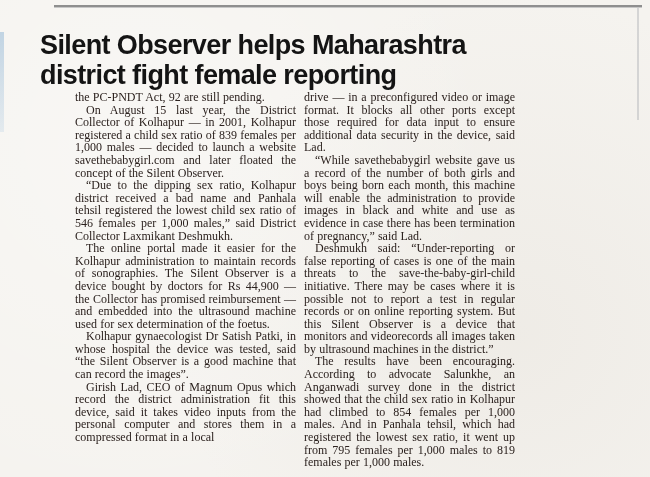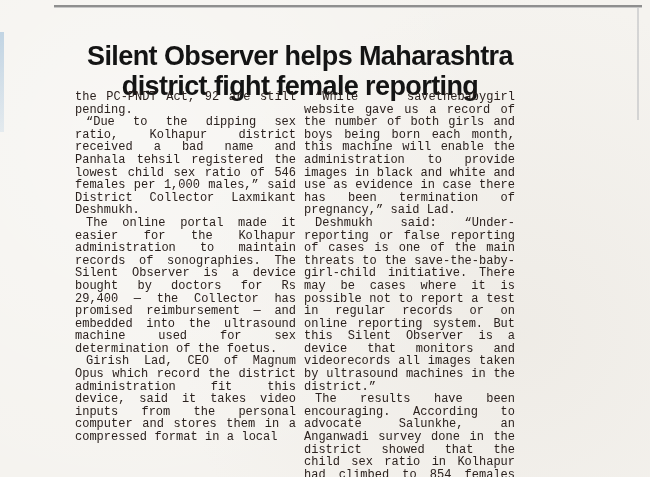--- a/index.html
+++ b/index.html
@@ -25,37 +25,36 @@
   }
   .edge-artifact-left{
     position:absolute;left:0;top:32px;width:4px;height:100px;
     background:linear-gradient(to bottom, rgba(150,185,215,.55), rgba(170,200,225,.25));
   }
   .edge-artifact-right{
     position:absolute;left:637px;top:8px;width:2px;height:112px;
     background:rgba(185,188,192,.55);
   }
   .headline{
-    position:absolute;left:40px;top:41px;width:520px;
-    text-align:center;
+    position:absolute;left:40px;top:30px;width:520px;
     font-family:"Liberation Sans",sans-serif;
     font-weight:bold;
     font-size:27px;line-height:30px;
     letter-spacing:-0.6px;
     color:var(--headline-ink);
   }
   .columns{
     position:absolute;left:75px;top:91px;
     display:flex;gap:8px;
   }
   .col{color:var(--body-ink);}
   .col-left{width:221px;}
   .col-right{width:211px;}
   .col p{
-    font-family:Liberation Mono, monospace;
+    font-family:Liberation Serif, serif;
     font-size:12px;line-height:12.6px;
     text-align:justify;
     text-indent:11px;
     margin:0;
     word-spacing:.2px;
   }
   .col p.no-indent{text-indent:0;}
 </style>
 </head>
 <body>
@@ -66,23 +65,26 @@
   <div class="edge-artifact-right"></div>
 
   <h1 class="headline">
     <span>Silent Observer helps Maharashtra</span><br>
     <span>district fight female reporting</span>
   </h1>
 
   <div class="columns">
     <div class="col col-left">
       <p class="no-indent">the PC-PNDT Act, 92 are still pending.</p>
+      <p>On August 15 last year, the District Collector of Kolhapur — in 2001, Kolhapur registered a child sex ratio of 839 females per 1,000 males — decided to launch a website savethebabygirl.com and later floated the concept of the Silent Observer.</p>
       <p>“Due to the dipping sex ratio, Kolhapur district received a bad name and Panhala tehsil registered the lowest child sex ratio of 546 females per 1,000 males,” said District Collector Laxmikant Deshmukh.</p>
-      <p>The online portal made it easier for the Kolhapur administration to maintain records of sonographies. The Silent Observer is a device bought by doctors for Rs 29,400 — the Collector has promised reimbursement — and embedded into the ultrasound machine used for sex determination of the foetus.</p>
+      <p>The online portal made it easier for the Kolhapur administration to maintain records of sonographies. The Silent Observer is a device bought by doctors for Rs 44,900 — the Collector has promised reimbursement — and embedded into the ultrasound machine used for sex determination of the foetus.</p>
+      <p>Kolhapur gynaecologist Dr Satish Patki, in whose hospital the device was tested, said “the Silent Observer is a good machine that can record the images”.</p>
       <p>Girish Lad, CEO of Magnum Opus which record the district administration fit this device, said it takes video inputs from the personal computer and stores them in a compressed format in a local</p>
     </div>
     <div class="col col-right">
+      <p class="no-indent">drive — in a preconfigured video or image format. It blocks all other ports except those required for data input to ensure additional data security in the device, said Lad.</p>
       <p>“While savethebabygirl website gave us a record of the number of both girls and boys being born each month, this machine will enable the administration to provide images in black and white and use as evidence in case there has been termination of pregnancy,” said Lad.</p>
       <p>Deshmukh said: “Under-reporting or false reporting of cases is one of the main threats to the save-the-baby-girl-child initiative. There may be cases where it is possible not to report a test in regular records or on online reporting system. But this Silent Observer is a device that monitors and videorecords all images taken by ultrasound machines in the district.”</p>
       <p>The results have been encouraging. According to advocate Salunkhe, an Anganwadi survey done in the district showed that the child sex ratio in Kolhapur had climbed to 854 females per 1,000 males. And in Panhala tehsil, which had registered the lowest sex ratio, it went up from 795 females per 1,000 males to 819 females per 1,000 males.</p>
     </div>
   </div>
 </div>
 
 </body></html>

